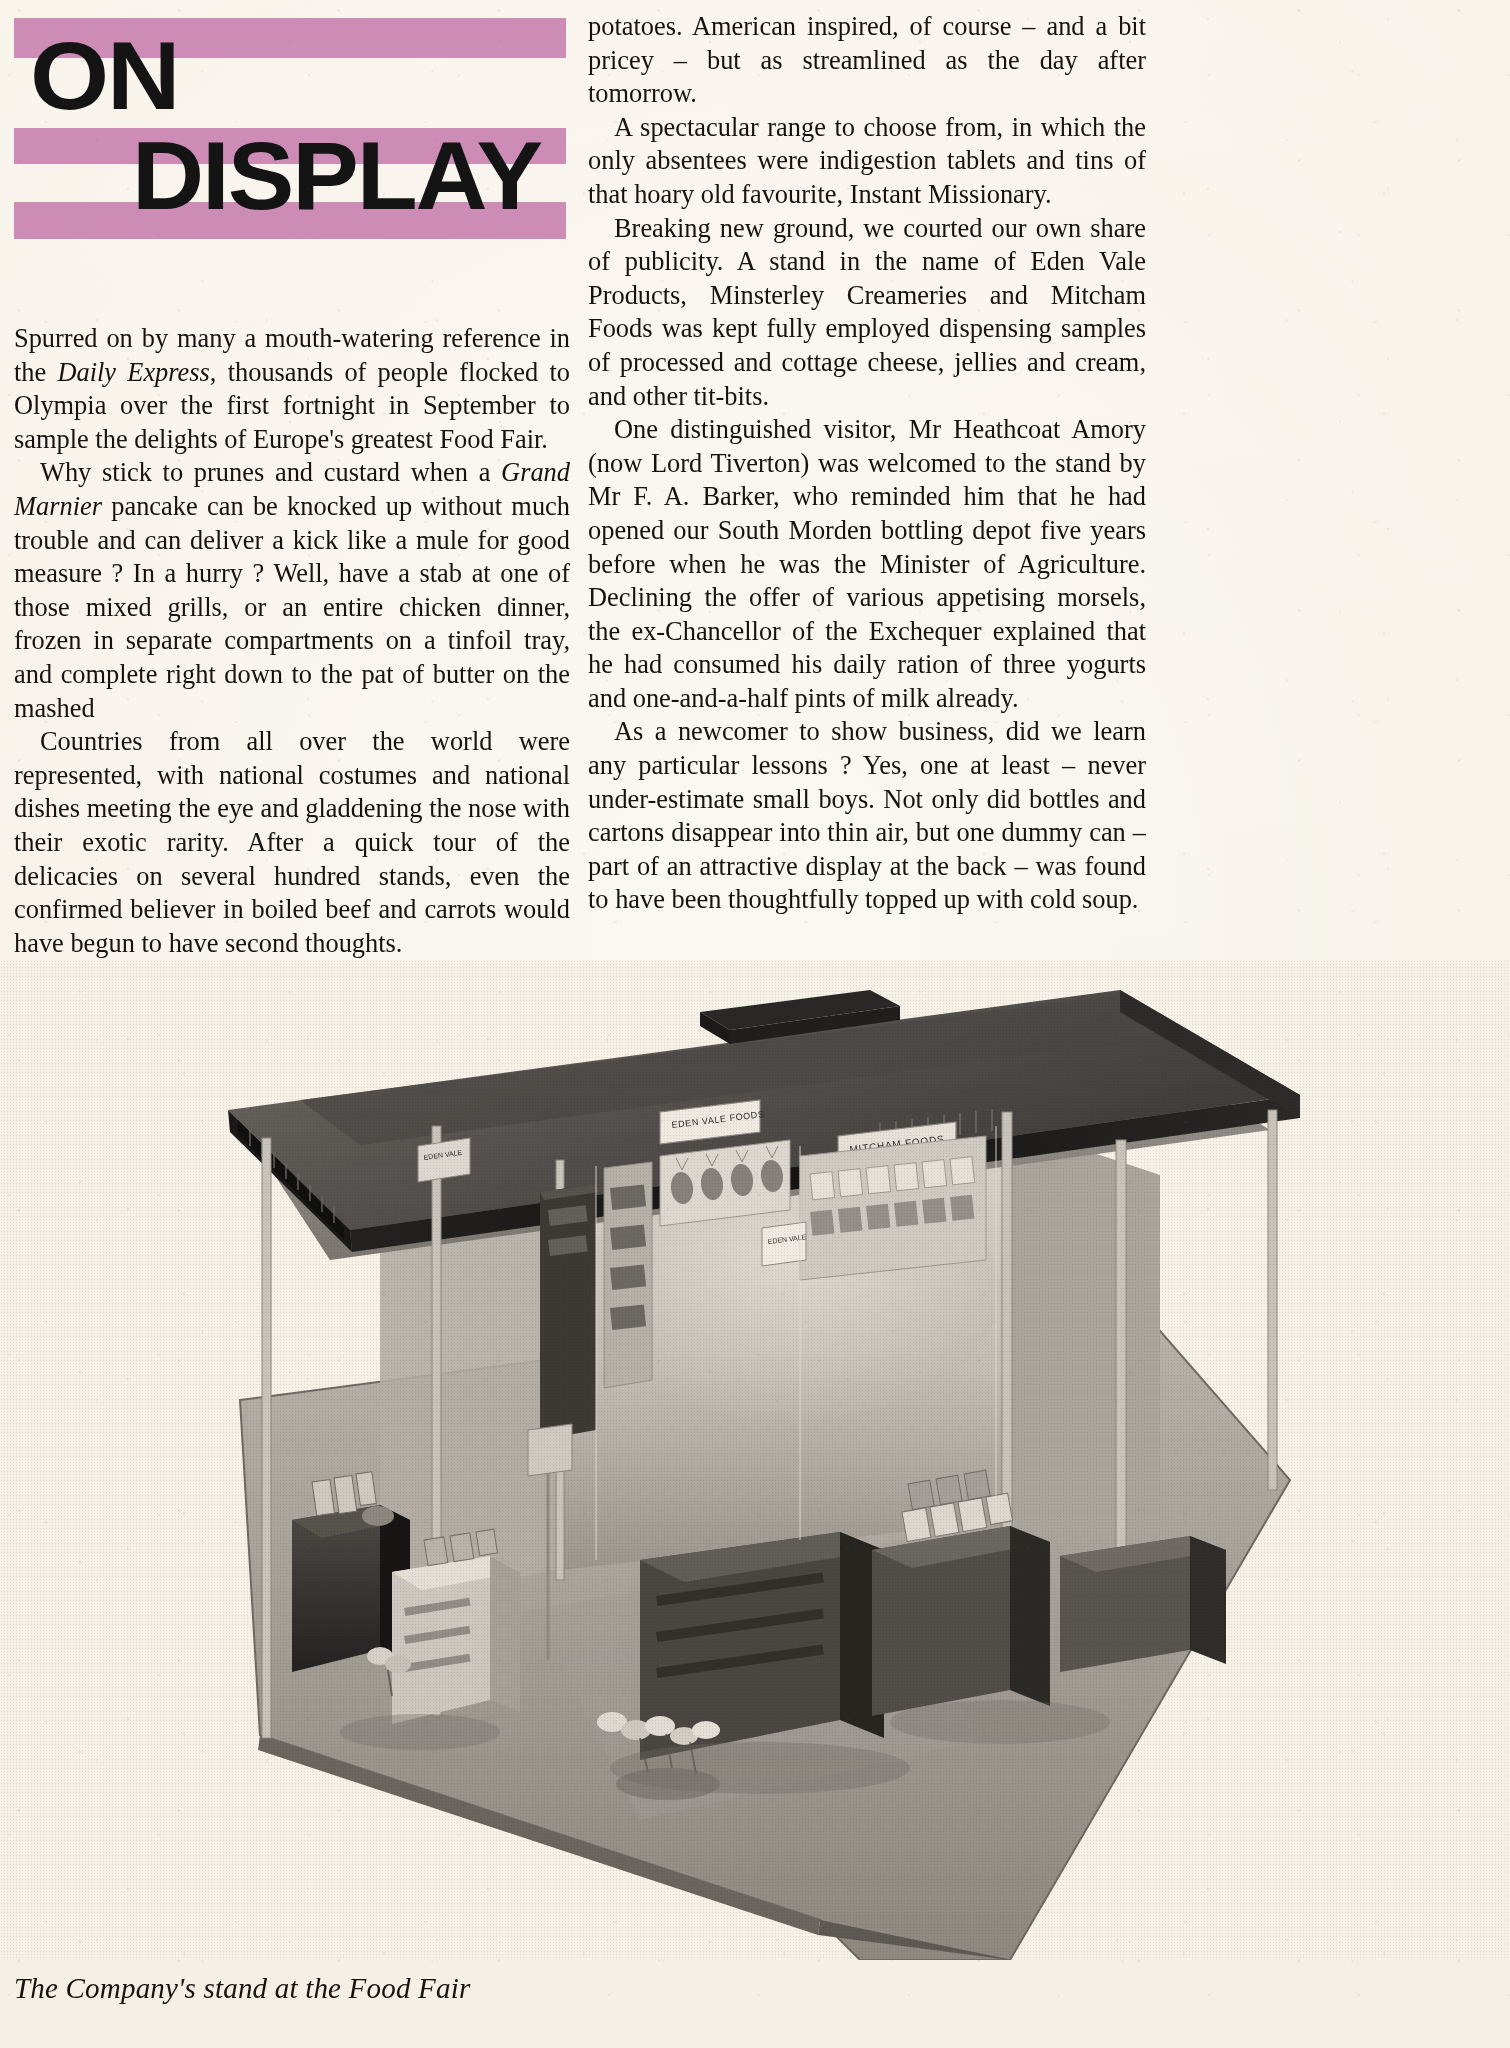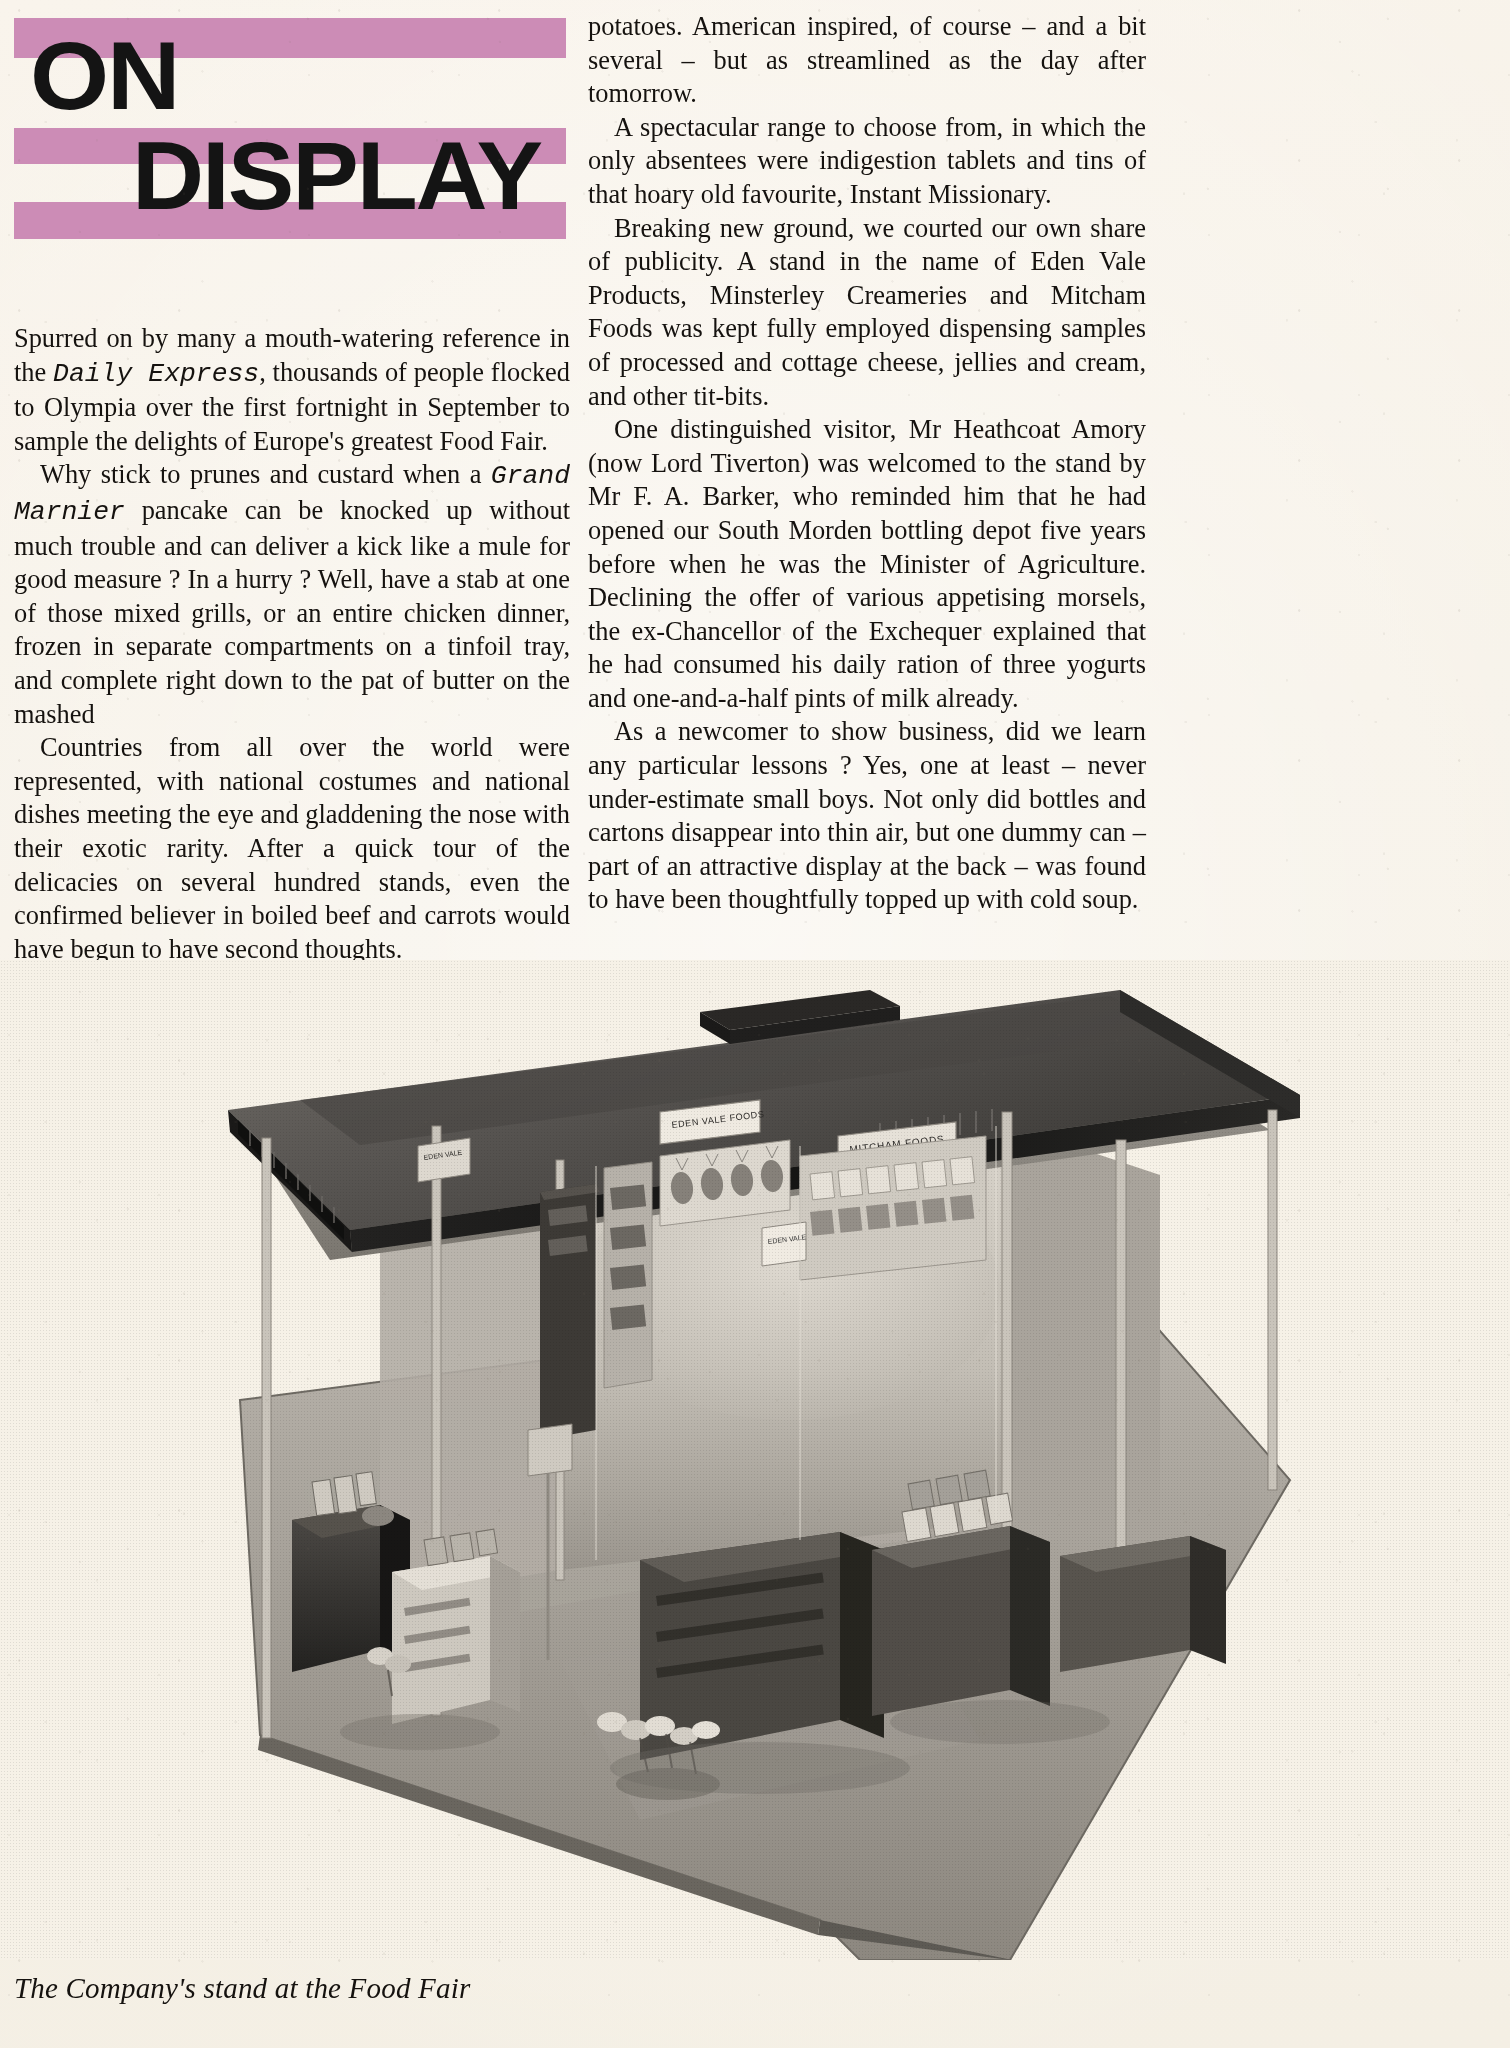--- a/index.html
+++ b/index.html
@@ -105,21 +105,20 @@
   .col-right { left: 588px; top: 10px;  width: 558px; }
 
   .col p {
     margin: 0;
     text-indent: 0;
   }
   .col p + p { text-indent: 26px; }
 
   .col p i, .col p em {
     font-style: italic;
-    font-family: Liberation Mono, monospace;
   }
 
   
   .photo-wrap {
     position: absolute;
     left: 0;
     top: 960px;
     width: 1510px;
     height: 1000px;
     overflow: hidden;
@@ -169,21 +168,21 @@
     <div class="mast-word w2">DISPLAY</div>
   </div>
 
   <div class="col col-left">
     <p>Spurred on by many a mouth-watering reference in the <i>Daily Express</i>, thousands of people flocked to Olympia over the first fortnight in September to sample the delights of Europe's greatest Food Fair.</p>
     <p>Why stick to prunes and custard when a <i>Grand Marnier</i> pancake can be knocked up without much trouble and can deliver a kick like a mule for good measure ? In a hurry ? Well, have a stab at one of those mixed grills, or an entire chicken dinner, frozen in separate compartments on a tinfoil tray, and complete right down to the pat of butter on the mashed</p>
     <p>Countries from all over the world were represented, with national costumes and national dishes meeting the eye and gladdening the nose with their exotic rarity. After a quick tour of the delicacies on several hundred stands, even the confirmed believer in boiled beef and carrots would have begun to have second thoughts.</p>
   </div>
 
   <div class="col col-right">
-    <p>potatoes. American inspired, of course – and a bit several – but as streamlined as the day after tomorrow.</p>
+    <p>potatoes. American inspired, of course – and a bit pricey – but as streamlined as the day after tomorrow.</p>
     <p>A spectacular range to choose from, in which the only absentees were indigestion tablets and tins of that hoary old favourite, Instant Missionary.</p>
     <p>Breaking new ground, we courted our own share of publicity. A stand in the name of Eden Vale Products, Minsterley Creameries and Mitcham Foods was kept fully employed dispensing samples of processed and cottage cheese, jellies and cream, and other tit-bits.</p>
     <p>One distinguished visitor, Mr Heathcoat Amory (now Lord Tiverton) was welcomed to the stand by Mr F. A. Barker, who reminded him that he had opened our South Morden bottling depot five years before when he was the Minister of Agriculture. Declining the offer of various appetising morsels, the ex-Chancellor of the Exchequer explained that he had consumed his daily ration of three yogurts and one-and-a-half pints of milk already.</p>
     <p>As a newcomer to show business, did we learn any particular lessons ? Yes, one at least – never under-estimate small boys. Not only did bottles and cartons disappear into thin air, but one dummy can – part of an attractive display at the back – was found to have been thoughtfully topped up with cold soup.</p>
   </div>
 
   <div class="photo-wrap">
     <svg class="photo" viewBox="0 0 1510 1000" preserveAspectRatio="none">
       <defs>
         <linearGradient id="floorG" x1="0" y1="0" x2="0" y2="1">

